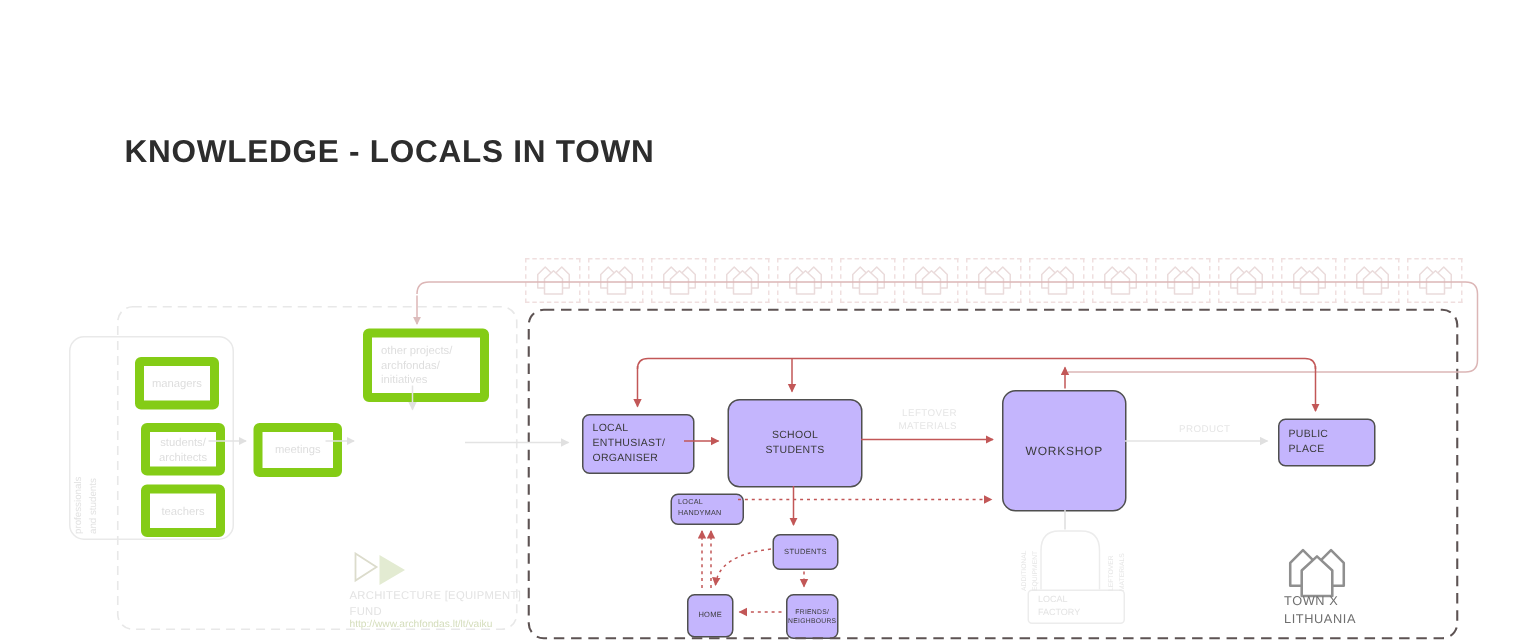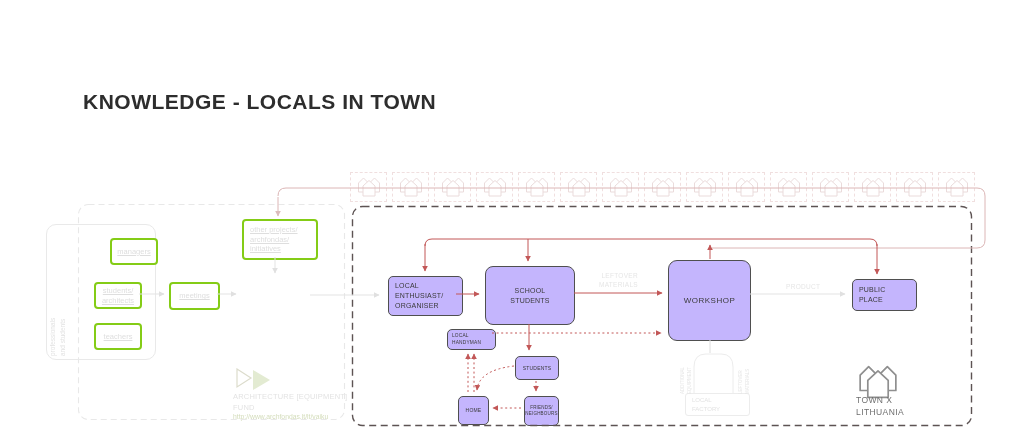--- a/index.html
+++ b/index.html
@@ -1,23 +1,23 @@
 <!DOCTYPE html>
 <html><head>
 <meta charset="utf-8">
 <style>
   html,body{margin:0;padding:0;background:#fff;}
   #canvas{position:relative;width:1024px;height:429px;background:#fff;overflow:hidden;
           font-family:"Liberation Sans",sans-serif;margin-top:36px;}
   .abs{position:absolute;}
   .title{font-size:21px;font-weight:600;letter-spacing:.5px;color:#2d2d2d;}
   
-  .palebox{border:2px solid #84cc16;border-radius:4px;color:#dedede;background:#fff;
+  .palebox{border:6px solid #84cc16;border-radius:4px;color:#dedede;background:#fff;
            display:flex;flex-direction:column;justify-content:center;align-items:center;
-           font-size:7.5px;line-height:1.3;text-align:center;z-index:2;text-decoration:underline;}
+           font-size:7.5px;line-height:1.3;text-align:center;z-index:2;}
   .palebox.left{align-items:flex-start;text-align:left;padding-left:6px;}
   .palecontainer{border:1px solid #e9e9e9;border-radius:10px;z-index:1;}
   .vlabel{transform:rotate(-90deg);transform-origin:0 0;color:#e2e2e2;white-space:nowrap;}
   
   .node{border:1.2px solid #4f4f4f;border-radius:5px;background:#c4b5fd;color:#3a3a3a;
         display:flex;flex-direction:column;justify-content:center;align-items:center;
         font-size:7px;line-height:1.4;letter-spacing:.2px;text-align:center;z-index:3;}
   .node.leftal{align-items:flex-start;text-align:left;padding-left:6px;}
   .fadednode{border:1px solid #ececec;border-radius:3px;color:#e3e3e3;background:#fff;
         display:flex;flex-direction:column;justify-content:center;font-size:6px;line-height:1.35;
@@ -129,21 +129,21 @@
     </div>
     </div>
 
   <div class="abs palecontainer" style="left:46px;top:188px;width:108px;height:134px"></div>
   <div class="abs" style="left:48px;top:320px;z-index:2">
     <div class="vlabel" style="font-size:6.5px;line-height:1.5;">
       <div>professionals</div>
       <div>and students</div>
     </div>
   </div>
-  <div class="abs palebox" style="left:110px;top:202px;width:44px;height:23px">
+  <div class="abs palebox" style="left:90px;top:202px;width:44px;height:23px">
     <span>managers</span>
   </div>
   <div class="abs palebox" style="left:94px;top:246px;width:44px;height:23px">
     <span>students/</span>
     <span>architects</span>
   </div>
   <div class="abs palebox" style="left:94px;top:287px;width:44px;height:23px">
     <span>teachers</span>
   </div>
   <div class="abs palebox" style="left:169px;top:246px;width:47px;height:24px">

